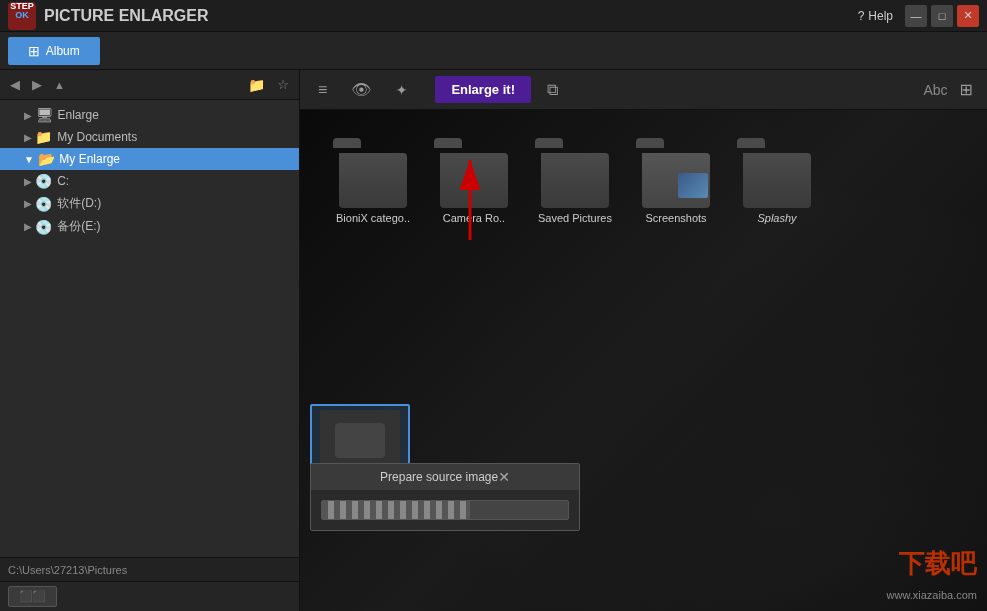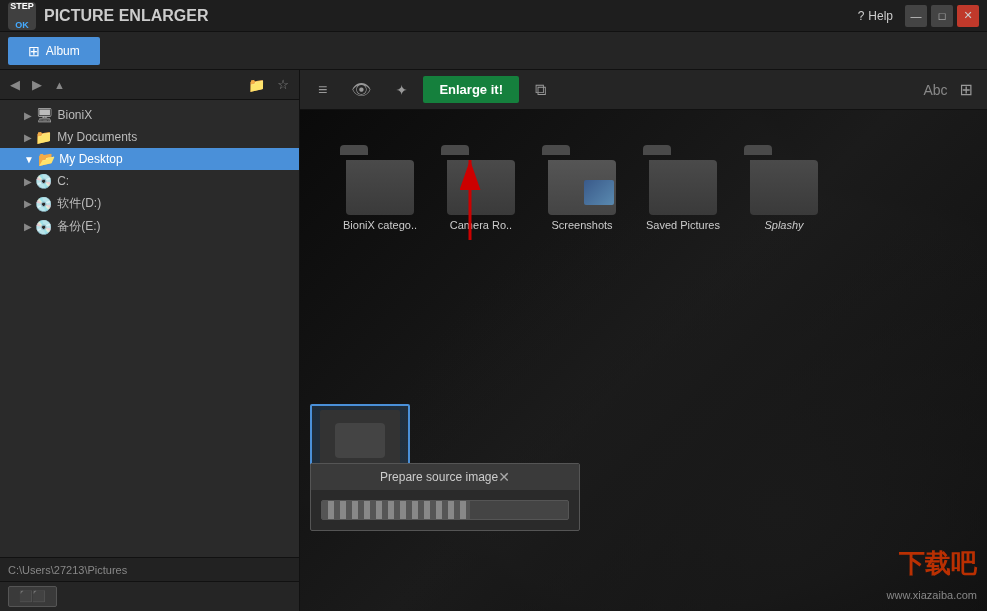--- a/index.html
+++ b/index.html
@@ -18,25 +18,25 @@
       background: #1e1e1e;
       height: 32px;
       display: flex;
       align-items: center;
       padding: 0 8px;
       border-bottom: 1px solid #111;
     }
     #app-logo {
       width: 28px;
       height: 28px;
-      background: #404040;
+      background: #7f1d1d;
       border-radius: 4px;
       display: flex;
       align-items: center;
-      justify-content: space-between;
+      justify-content: flex-start;
       font-size: 9px;
       font-weight: bold;
       color: white;
       margin-right: 8px;
       flex-direction: column;
       line-height: 1;
     }
     #app-title-text {
       color: #ccc;
       font-size: 16px;
@@ -195,48 +195,49 @@
       color: #999;
       cursor: pointer;
       padding: 6px 8px;
       font-size: 18px;
       border-radius: 2px;
       display: flex;
       align-items: center;
       justify-content: center;
     }
     #enlarge-btn {
-      background: #15803d;
+      background: #4c1d95;
       color: white;
       border: none;
       padding: 6px 16px;
       font-size: 13px;
       cursor: pointer;
       border-radius: 2px;
       font-weight: bold;
+      margin-left: 12px;
     }
     #content-toolbar-right {
       margin-left: auto;
       display: flex;
       align-items: center;
       gap: 8px;
     }
     .view-btn {
       background: none;
       border: none;
       color: #999;
       cursor: pointer;
       font-size: 16px;
       padding: 4px;
     }
 
     
     #file-grid {
       flex: 1;
-      padding: 35px;
+      padding: 28px;
       display: flex;
       flex-wrap: wrap;
       gap: 11px;
       align-content: flex-start;
       background: radial-gradient(ellipse at center, #2a2a2a 0%, #111 100%);
       position: relative;
       overflow: hidden;
     }
 
     
@@ -505,31 +506,31 @@
       <button class="sidebar-tool-btn">▶</button>
       <button class="sidebar-tool-btn" style="font-size:11px;">▲</button>
       <div style="flex:1"></div>
       <button class="sidebar-tool-btn" style="font-size:14px;">📁</button>
       <button class="sidebar-tool-btn">☆</button>
     </div>
     <div id="sidebar-tree">
       <div class="tree-item indent1">
         <span class="arrow-icon">▶</span>
         <span class="folder-icon">🖥</span>
-        <span>BioniX</span>
+        <span>Enlarge</span>
       </div>
       <div class="tree-item indent1">
         <span class="arrow-icon">▶</span>
         <span class="folder-icon">📁</span>
         <span>My Documents</span>
       </div>
       <div class="tree-item indent1 selected">
         <span class="arrow-icon" style="color:white;">▼</span>
         <span class="folder-icon">📂</span>
-        <span>My Desktop</span>
+        <span>My Enlarge</span>
       </div>
       <div class="tree-item indent1">
         <span class="arrow-icon">▶</span>
         <span class="folder-icon">💿</span>
         <span>C:</span>
       </div>
       <div class="tree-item indent1">
         <span class="arrow-icon">▶</span>
         <span class="folder-icon">💿</span>
         <span>软件(D:)</span>
@@ -596,34 +597,34 @@
 
       <div class="file-item" style="position:relative;z-index:1;">
         <div class="folder-thumb">
           <div class="folder-tab"></div>
           <div class="folder-shape"></div>
         </div>
         <div class="file-label">Camera Ro..</div>
       </div>
 
       <div class="file-item" style="position:relative;z-index:1;">
+        <div class="folder-thumb">
+          <div class="folder-tab"></div>
+          <div class="folder-shape"></div>
+        </div>
+        <div class="file-label">Saved Pictures</div>
+      </div>
+
+      <div class="file-item" style="position:relative;z-index:1;">
         <div class="folder-thumb has-content" style="position:relative;">
           <div class="folder-tab"></div>
           <div class="folder-shape"></div>
           <div class="folder-preview"></div>
         </div>
         <div class="file-label">Screenshots</div>
-      </div>
-
-      <div class="file-item" style="position:relative;z-index:1;">
-        <div class="folder-thumb">
-          <div class="folder-tab"></div>
-          <div class="folder-shape"></div>
-        </div>
-        <div class="file-label">Saved Pictures</div>
       </div>
 
       <div class="file-item" style="position:relative;z-index:1;font-style:italic;">
         <div class="folder-thumb">
           <div class="folder-tab"></div>
           <div class="folder-shape"></div>
         </div>
         <div class="file-label">Splashy</div>
       </div>
 

